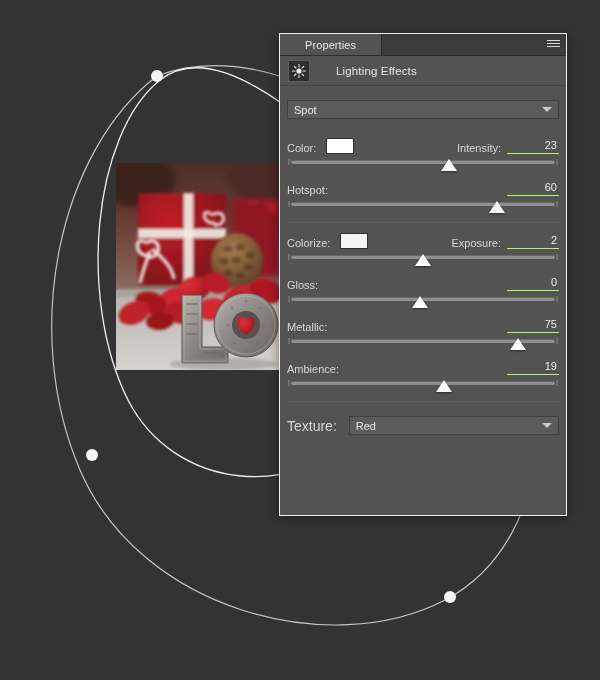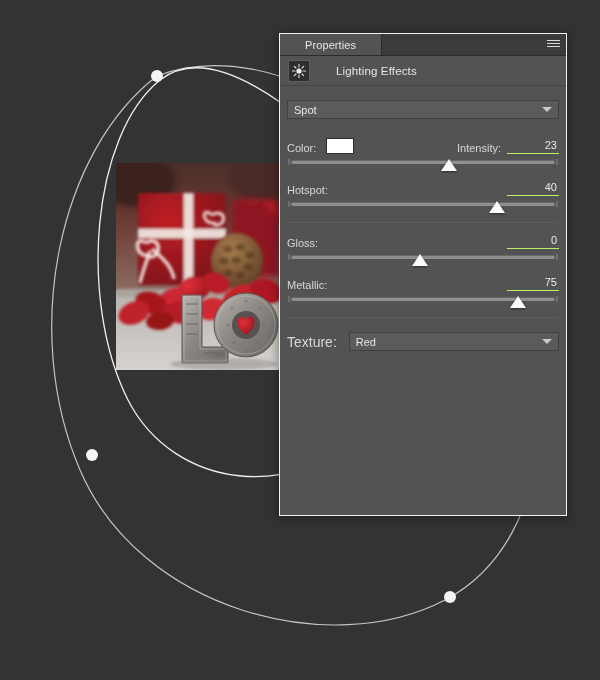--- a/index.html
+++ b/index.html
@@ -389,30 +389,43 @@
         <div class="slider">
           <div class="track"></div>
           <div class="thumb" style="left:60%"></div>
         </div>
       </div>
 
       <div class="group">
         <div class="row">
           <span class="lbl">Hotspot:</span>
           <span class="spacer"></span>
-          <span class="numfield">40</span>
+          <span class="numfield">60</span>
         </div>
         <div class="slider">
           <div class="track"></div>
           <div class="thumb" style="left:78%"></div>
         </div>
       </div>
 
       <div class="divider"></div>
 
+      <div class="group">
+        <div class="row">
+          <span class="lbl">Colorize:</span>
+          <span class="swatch" style="background: rgb(244, 244, 244);"></span>
+          <span class="spacer"></span>
+          <span class="lbl">Exposure:</span>
+          <span class="numfield">2</span>
+        </div>
+        <div class="slider">
+          <div class="track"></div>
+          <div class="thumb" style="left:50%"></div>
+        </div>
+      </div>
 
       <div class="group">
         <div class="row">
           <span class="lbl">Gloss:</span>
           <span class="spacer"></span>
           <span class="numfield">0</span>
         </div>
         <div class="slider">
           <div class="track"></div>
           <div class="thumb" style="left:49%"></div>
@@ -424,20 +437,31 @@
           <span class="lbl">Metallic:</span>
           <span class="spacer"></span>
           <span class="numfield">75</span>
         </div>
         <div class="slider">
           <div class="track"></div>
           <div class="thumb" style="left:86%"></div>
         </div>
       </div>
 
+      <div class="group">
+        <div class="row">
+          <span class="lbl">Ambience:</span>
+          <span class="spacer"></span>
+          <span class="numfield">19</span>
+        </div>
+        <div class="slider">
+          <div class="track"></div>
+          <div class="thumb" style="left:58%"></div>
+        </div>
+      </div>
 
       <div class="divider"></div>
 
       <div class="select-row">
         <span class="select-label">Texture:</span>
         <div class="select-box">
           <span>Red</span>
           <span class="chev"></span>
         </div>
       </div>

